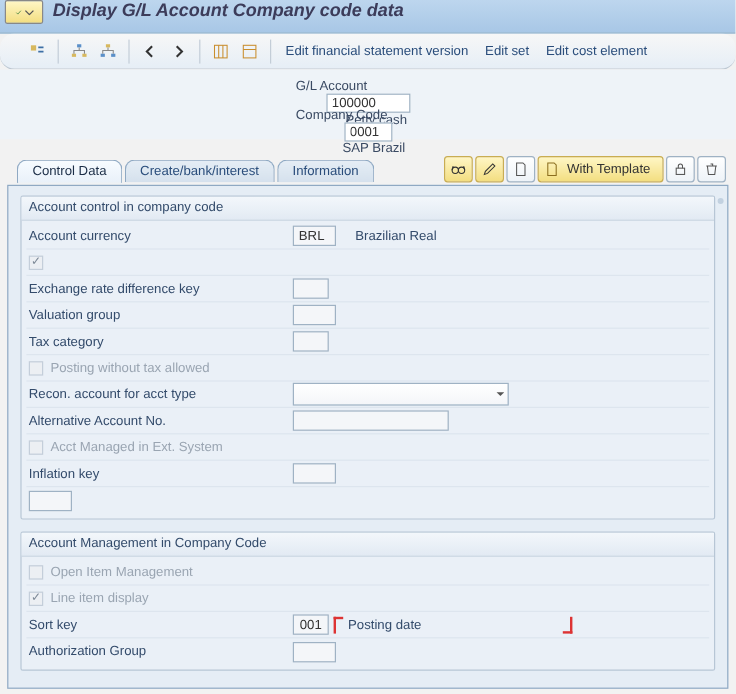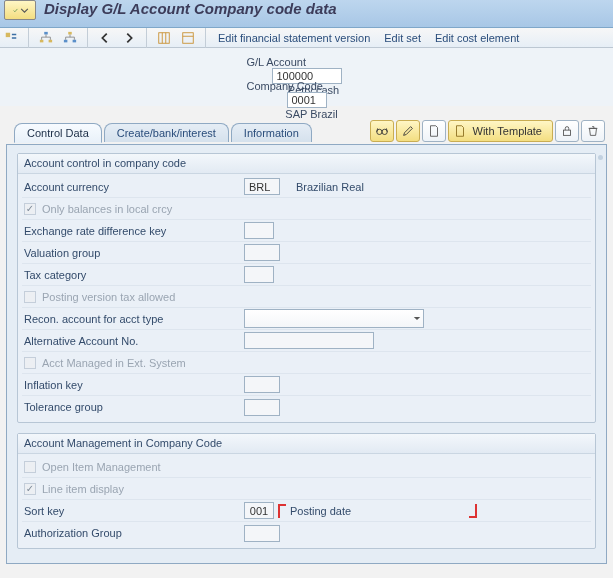--- a/index.html
+++ b/index.html
@@ -37,25 +37,26 @@
     font-weight: bold;
     font-style: italic;
     color: #3c3c5a;
     margin: 0;
   }
 
   
   .toolbar {
     background: linear-gradient(#f7f7f7, #e6eef6);
     border-bottom: 1px solid #bcc7d2;
-    height: 20px;
+    height: 30px;
     display: flex;
     align-items: center;
-    padding: 0 0;
+    padding: 0 20px;
     gap: 2px;
+    border-radius: 12px;
   }
   .tbtn {
     width: 22px; height: 22px;
     border: 1px solid transparent;
     border-radius: 3px;
     display: flex; align-items: center; justify-content: center;
     background: transparent;
     cursor: pointer;
   }
   .tsep { width: 1px; height: 20px; background: #c3cdd7; margin: 0 4px; }
@@ -372,41 +373,40 @@
       <div class="group-body">
 
         <div class="frow">
           <div class="flabel">Account currency</div>
           <input class="finput w36" value="BRL" style="">
           <div class="fdesc">Brazilian Real</div>
         </div>
 
         <div class="frow">
           <span class="chk checked disabled"></span>
-          <div class="flabel disabled" style="width:auto">Only balances in local crcy</div>
         </div>
 
         <div class="frow">
           <div class="flabel">Exchange rate difference key</div>
           <input class="finput w30" style="">
         </div>
 
         <div class="frow">
           <div class="flabel">Valuation group</div>
           <input class="finput w36" style="">
         </div>
 
         <div class="frow">
           <div class="flabel">Tax category</div>
           <input class="finput w30" style="">
         </div>
 
         <div class="frow">
           <span class="chk disabled"></span>
-          <div class="flabel disabled" style="width:auto">Posting version tax allowed</div>
+          <div class="flabel disabled" style="width:auto">Posting without tax allowed</div>
         </div>
 
         <div class="frow">
           <div class="flabel">Recon. account for acct type</div>
           <div class="fselect">
             <svg viewBox="0 0 10 6">
                 <path d="M1 1 L5 5 L9 1" fill="#555"></path>
               </svg>
           </div>
         </div>
@@ -420,21 +420,20 @@
           <span class="chk disabled"></span>
           <div class="flabel disabled" style="width:auto">Acct Managed in Ext. System</div>
         </div>
 
         <div class="frow">
           <div class="flabel">Inflation key</div>
           <input class="finput w36" style="">
         </div>
 
         <div class="frow">
-          <div class="flabel">Tolerance group</div>
           <input class="finput w36" style="">
         </div>
 
       </div>
     </div>
 
     <div class="group">
       <div class="group-title">Account Management in Company Code</div>
       <div class="group-body">
 

